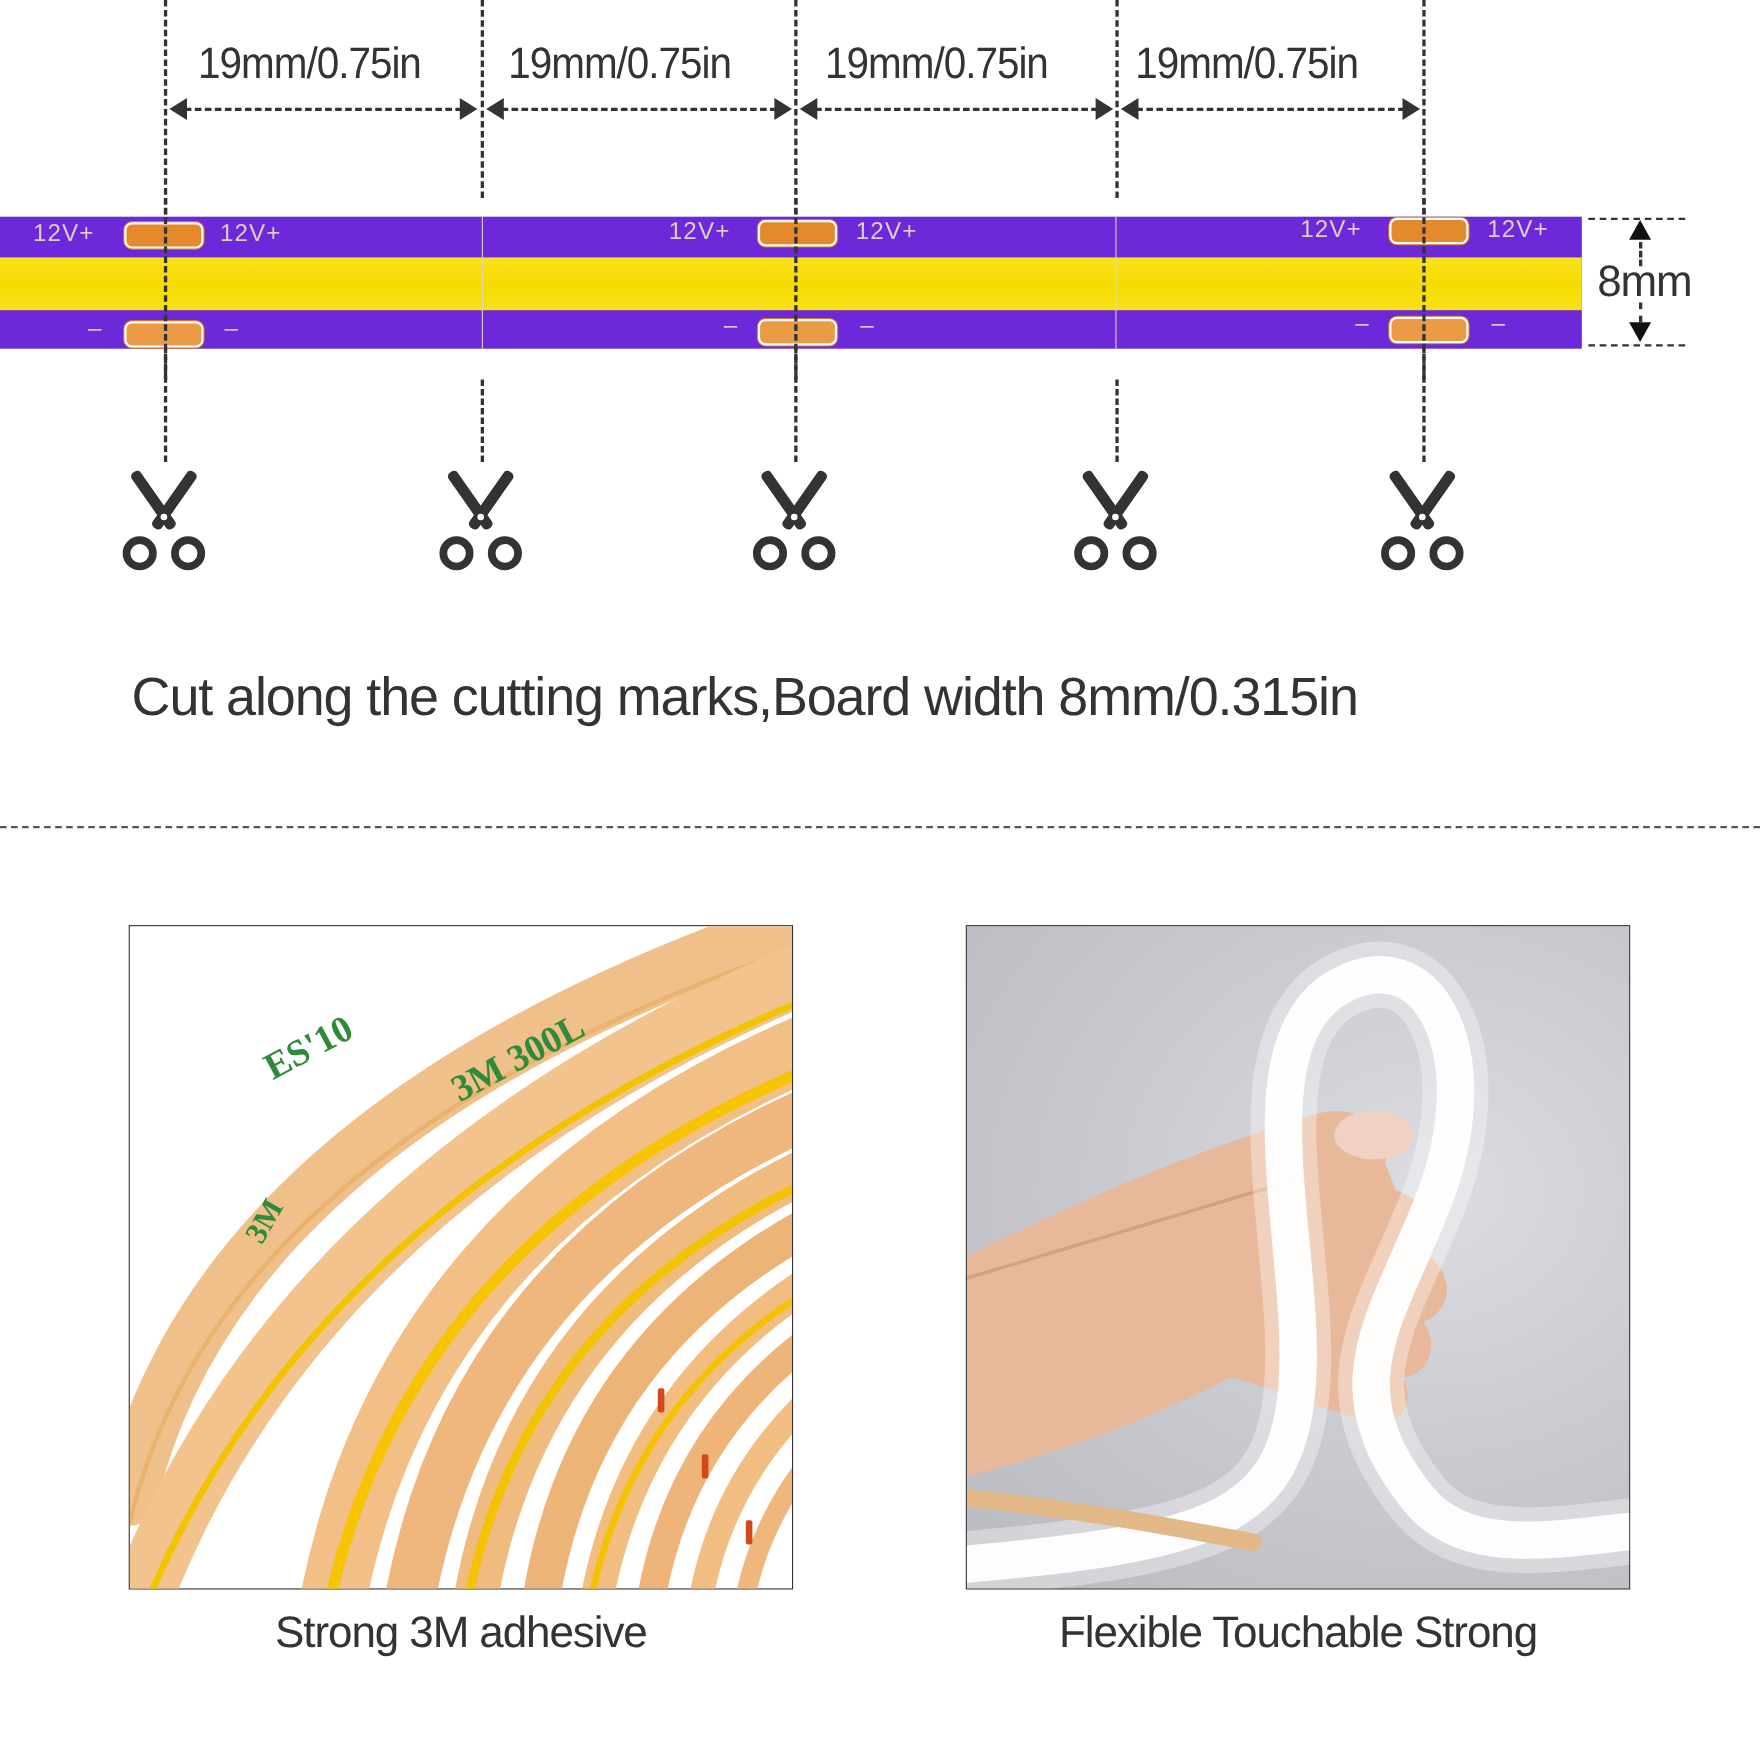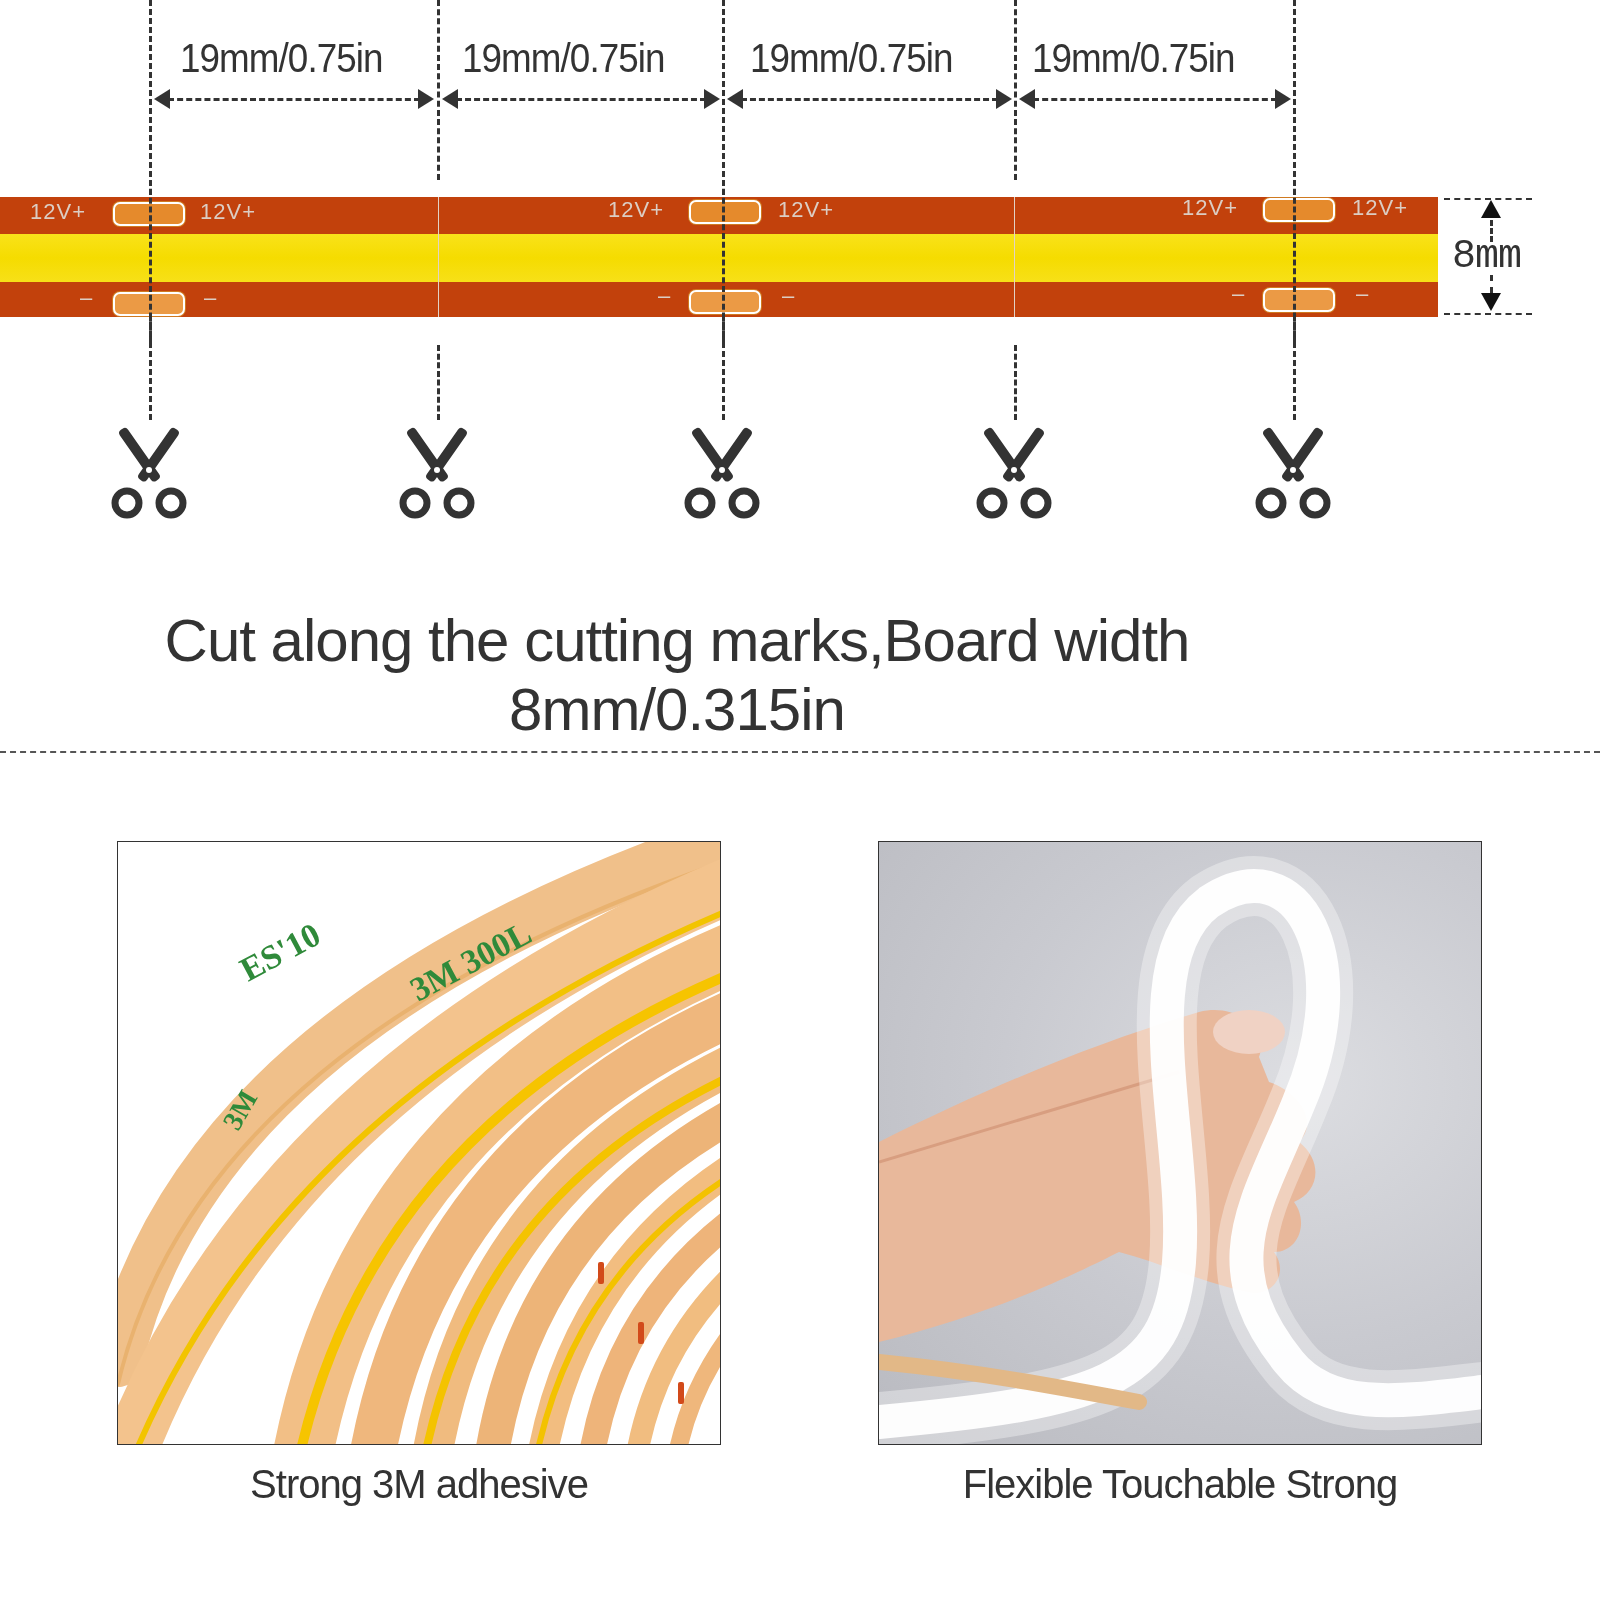--- a/index.html
+++ b/index.html
@@ -15,38 +15,38 @@
                letter-spacing: -1px; transform: scaleX(0.92); transform-origin: left; white-space: nowrap; }
   .arrow-row { position: absolute; top: 94px; height: 10px; }
   .arrow-row .dash { position: absolute; left: 14px; right: 14px; top: 4px; border-top: 3px dashed #333333; }
   .arrow-row .ah-l { position: absolute; left: 0; top: -5px; width: 0; height: 0;
                      border-top: 10px solid transparent; border-bottom: 10px solid transparent; border-right: 16px solid #333333; }
   .arrow-row .ah-r { position: absolute; right: 0; top: -5px; width: 0; height: 0;
                      border-top: 10px solid transparent; border-bottom: 10px solid transparent; border-left: 16px solid #333333; }
 
   
   .strip { position: absolute; left: 0; top: 197px; width: 1438px; height: 120px;
-           background: #c2410c; }
+           background: #6d28d9; }
   .strip .core { position: absolute; left: 0; right: 0; top: 37px; height: 48px;
                  background: linear-gradient(180deg, #f9e21a 0%, #f5dc00 50%, #f7e018 100%); }
   .strip .seg { position: absolute; top: 0; bottom: 0; width: 1px; background: #e2d2c6; }
   .pad { position: absolute; width: 68px; height: 20px; border-radius: 7px;
          background: #e58a2c; border: 2px solid #ffffff; box-shadow: 0 0 0 1px #d07a20; }
   .pad.bottom { background: #eb9a45; }
   .silk { position: absolute; font-size: 22px; color: #dccdc3; letter-spacing: 1px; }
 
   
   .hdash { position: absolute; width: 88px; border-top: 2px dashed #333333; }
   .v8 { position: absolute; left: 1490px; width: 0; border-left: 3px dashed #333333; }
 
   
   .scissors { position: absolute; width: 80px; height: 100px; }
 
   .headline { position: absolute; left: 0; width: 1354px; top: 606px; text-align: center;
-              font-size: 60px; color: #333333; letter-spacing: -1px; }
+              font-size: 49px; color: #333333; letter-spacing: -1px; }
   .divider { position: absolute; left: 0; width: 1600px; top: 751px; border-top: 2px dashed #555555; }
 
   .photo { position: absolute; top: 841px; width: 604px; height: 604px; border: 1px solid #333333;
            overflow: hidden; box-sizing: border-box; }
   .photo-left { left: 117px; background: #ffffff; }
   .photo-right { left: 878px; background: radial-gradient(ellipse at 70% 40%, #dcdde1 0%, #c9cad0 50%, #b9bac0 100%); }
 
   .caption { position: absolute; top: 1462px; font-size: 40px; color: #333333; text-align: center; letter-spacing: -1px; }
 </style>
 </head>
@@ -118,21 +118,21 @@
   <div class="vline" style="left:149px;top:180px;height:165px;"></div>
   <div class="vline" style="left:722px;top:180px;height:165px;"></div>
   <div class="vline" style="left:1293px;top:180px;height:165px;"></div>
 
   <div class="hdash" style="left:1444px;top:198px;"></div>
   <div class="hdash" style="left:1444px;top:313px;"></div>
   <div class="abs" style="left:1481px;top:200px;width:0;height:0;border-left:10px solid transparent;border-right:10px solid transparent;border-bottom:18px solid #111;"></div>
   <div class="v8" style="top:220px;height:22px;"></div>
   <div class="v8" style="top:275px;height:18px;"></div>
   <div class="abs" style="left:1481px;top:293px;width:0;height:0;border-left:10px solid transparent;border-right:10px solid transparent;border-top:18px solid #111;"></div>
-  <div class="abs" style="left:1452px;top:234px;font-size:40px;color:#333;letter-spacing:-1px;font-family:Liberation Mono, monospace;">8mm</div>
+  <div class="abs" style="left:1452px;top:234px;font-size:40px;color:#333;letter-spacing:-1px;">8mm</div>
 
   <svg class="scissors" style="left:109px;top:425px;" viewBox="0 0 80 100">
     <g fill="#333333">
       <rect x="36" y="-4" width="10" height="62" rx="4" transform="rotate(-35 40 45)"></rect>
       <rect x="34" y="-4" width="10" height="62" rx="4" transform="rotate(35 40 45)"></rect>
     </g>
     <circle cx="40" cy="45" r="3" fill="#fff"></circle>
     <circle cx="18" cy="78" r="12" fill="none" stroke="#333333" stroke-width="7"></circle>
     <circle cx="62" cy="78" r="12" fill="none" stroke="#333333" stroke-width="7"></circle>
   </svg>

